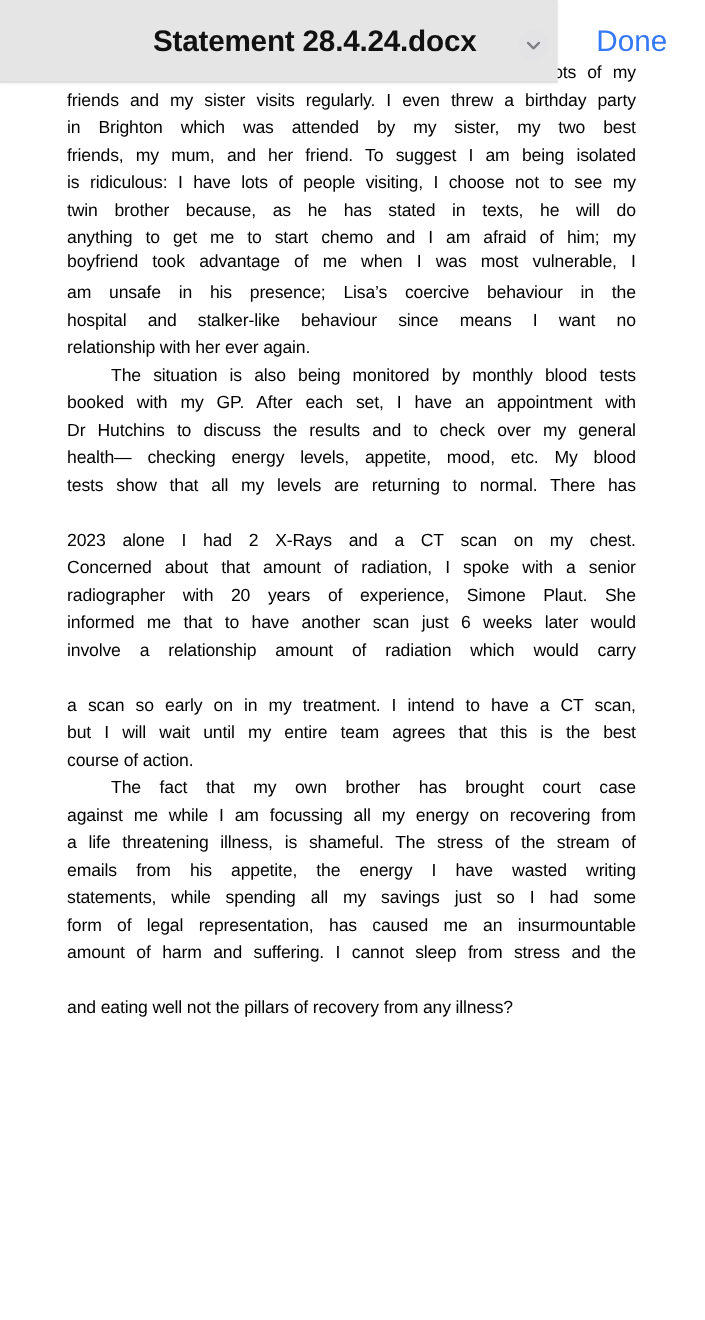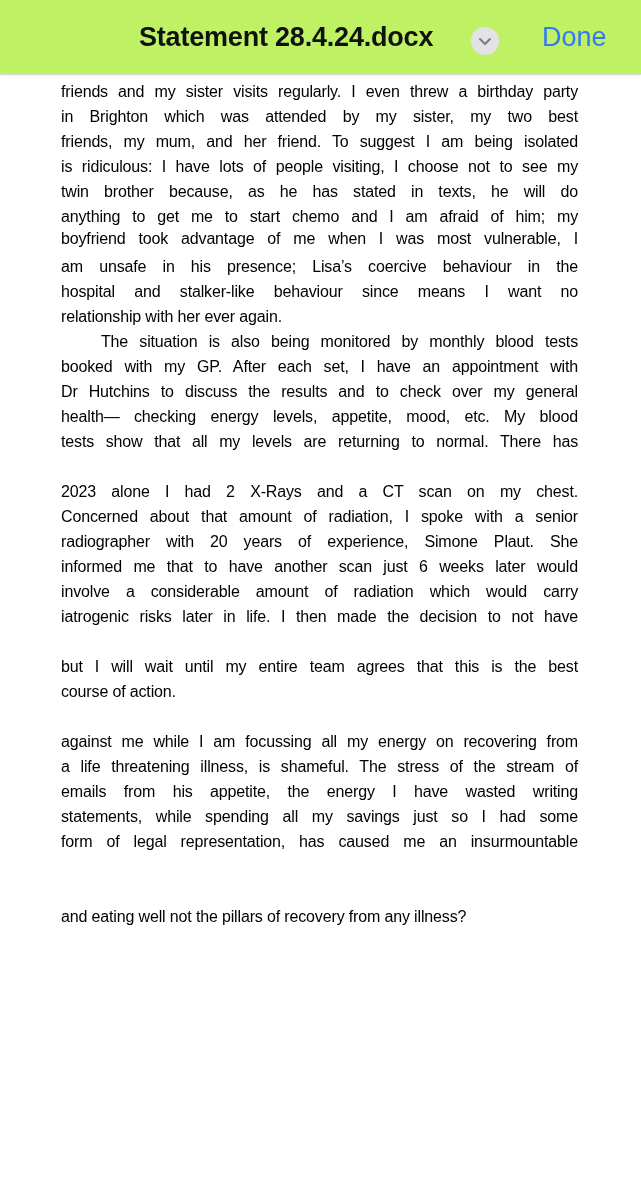--- a/index.html
+++ b/index.html
@@ -10,23 +10,23 @@
   body {
     width: 641px;
     height: 1200px;
     position: relative;
     overflow: hidden;
     font-family: "Liberation Sans", sans-serif;
   }
   .header {
     position: absolute;
     left: 0; top: 0;
-    width: 641px;
+    width: 507px;
     height: 74px;
-    background: #bef264;
+    background: #e5e5e5;
     border-bottom: 1px solid #d9d9d9;
     box-shadow: 0 1px 2px rgba(0,0,0,0.06);
     z-index: 10;
     text-align: center;
   }
   .title {
     position: absolute;
     left: 139px;
     top: 22px;
     font-size: 27px;
@@ -104,30 +104,32 @@
 
   <div class="line indent" style="top:331px">The situation is also being monitored by monthly blood tests</div>
   <div class="line" style="top:356px">booked with my GP. After each set, I have an appointment with</div>
   <div class="line" style="top:381px">Dr Hutchins to discuss the results and to check over my general</div>
   <div class="line" style="top:406px">health— checking energy levels, appetite, mood, etc. My blood</div>
   <div class="line" style="top:431px">tests show that all my levels are returning to normal. There has</div>
   <div class="line" style="top:481px">2023 alone I had 2 X-Rays and a CT scan on my chest.</div>
   <div class="line" style="top:506px">Concerned about that amount of radiation, I spoke with a senior</div>
   <div class="line" style="top:531px">radiographer with 20 years of experience, Simone Plaut. She</div>
   <div class="line" style="top:556px">informed me that to have another scan just 6 weeks later would</div>
-  <div class="line" style="top:581px">involve a considerable amount of radiation which would carry</div>
-  <div class="line" style="top:606px">iatrogenic risks later in life. I then made the decision to not have</div>
+  <div class="line" style="top:581px">involve a relationship amount of radiation which would carry</div>
+  <div class="line" style="top:631px">a scan so early on in my treatment. I intend to have a CT scan,</div>
   <div class="line" style="top:656px">but I will wait until my entire team agrees that this is the best</div>
   <div class="line last" style="top:681px">course of action.</div>
 
+  <div class="line indent" style="top:706px">The fact that my own brother has brought court case</div>
   <div class="line" style="top:731px">against me while I am focussing all my energy on recovering from</div>
   <div class="line" style="top:756px">a life threatening illness, is shameful. The stress of the stream of</div>
   <div class="line" style="top:781px">emails from his appetite, the energy I have wasted writing</div>
   <div class="line" style="top:806px">statements, while spending all my savings just so I had some</div>
   <div class="line" style="top:831px">form of legal representation, has caused me an insurmountable</div>
+  <div class="line" style="top:856px">amount of harm and suffering. I cannot sleep from stress and the</div>
   <div class="line last" style="top:906px">and eating well not the pillars of recovery from any illness?</div>
 </div>
 
 <div class="header">
   <div class="title">Statement 28.4.24.docx</div>
   <div class="chevron-btn">
     <svg width="14" height="9" viewBox="0 0 14 9">
       <polyline points="2,2 7,7 12,2" fill="none" stroke="#7d7d82" stroke-width="2" stroke-linecap="round" stroke-linejoin="round"></polyline>
     </svg>
   </div>

